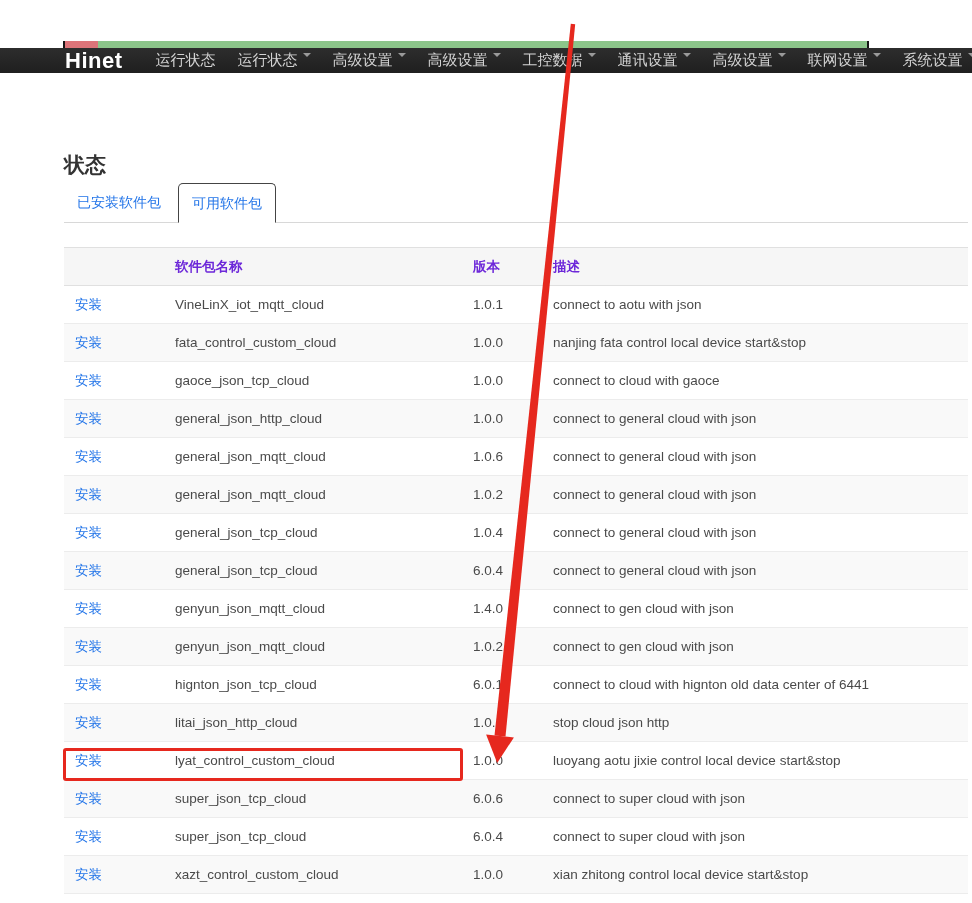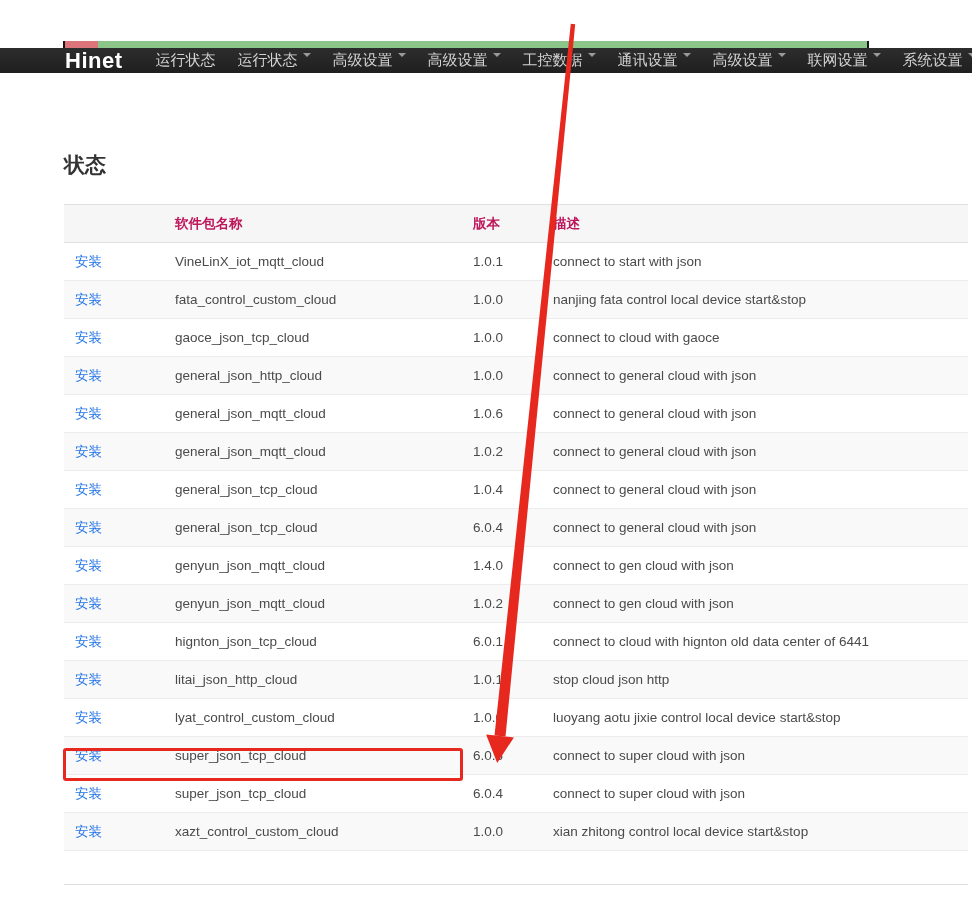--- a/index.html
+++ b/index.html
@@ -30,21 +30,21 @@
   .tabs { margin-top:3px; border-bottom:1px solid #d8d8d8; display:flex; align-items:flex-end; }
   .tab { font-size:14px; line-height:20px; padding:9px 13px; color:#2274e8; cursor:pointer;
          text-decoration:none; display:inline-block; }
   .tab.inactive { margin-bottom:1px; }
   .tab.active { border:1px solid #444; border-bottom:1px solid #fff; border-radius:5px 5px 0 0;
                 margin-bottom:-1px; margin-left:4px; background:#fff; }
 
   table.pkg { width:100%; margin-top:24px; border-collapse:collapse; table-layout:fixed;
               font-size:13.5px; color:#4a4a4a; }
   col.c1{width:103px;} col.c2{width:298px;} col.c3{width:80px;} col.c4{width:auto;}
-  .pkg thead th { text-align:left; font-weight:bold; color:#be185d; background:#f6f6f6;
+  .pkg thead th { text-align:left; font-weight:bold; color:#6d28d9; background:#f6f6f6;
                   border-top:1px solid #e0e0e0; border-bottom:1px solid #e0e0e0;
                   padding:9px 8px; line-height:19px; }
   .pkg tbody td { padding:9px 8px; line-height:19px; border-bottom:1px solid #ececec;
                   overflow:hidden; white-space:nowrap; }
   .pkg tbody tr:nth-child(even) { background:#f9f9f9; }
   .pkg td:first-child, .pkg th:first-child { padding-left:11px; }
   a.install-link { color:#2274e8; text-decoration:none; cursor:pointer;text-align:center; }
 
   hr.bottom-rule { border:none; border-top:1px solid #ddd; margin-top:33px; }
 
@@ -109,20 +109,24 @@
 </nav>
 
 <div class="statusbar">
   <div class="seg-red" id="seg-red" style="background: rgb(221, 116, 121);"></div>
   <div class="seg-green" id="seg-green" style="background: rgb(140, 197, 138);"></div>
 </div>
 
 <div class="main">
   <h2 class="page-title">状态</h2>
 
+  <div class="tabs">
+    <a class="tab inactive">已安装软件包</a>
+    <a class="tab active">可用软件包</a>
+  </div>
 
   <table class="pkg">
     <colgroup>
         <col class="c1">
         <col class="c2">
         <col class="c3">
         <col class="c4">
       </colgroup>
     <thead>
       <tr>
@@ -130,21 +134,21 @@
         <th>软件包名称</th>
         <th>版本</th>
         <th>描述</th>
       </tr>
     </thead>
     <tbody id="tbody">
   <tr>
     <td><a class="install-link">安装</a></td>
     <td>VineLinX_iot_mqtt_cloud</td>
     <td>1.0.1</td>
-    <td>connect to start with json</td>
+    <td>connect to aotu with json</td>
   </tr>
 
   <tr>
     <td><a class="install-link">安装</a></td>
     <td>fata_control_custom_cloud</td>
     <td>1.0.0</td>
     <td>nanjing fata control local device start&amp;stop</td>
   </tr>
 
   <tr>

